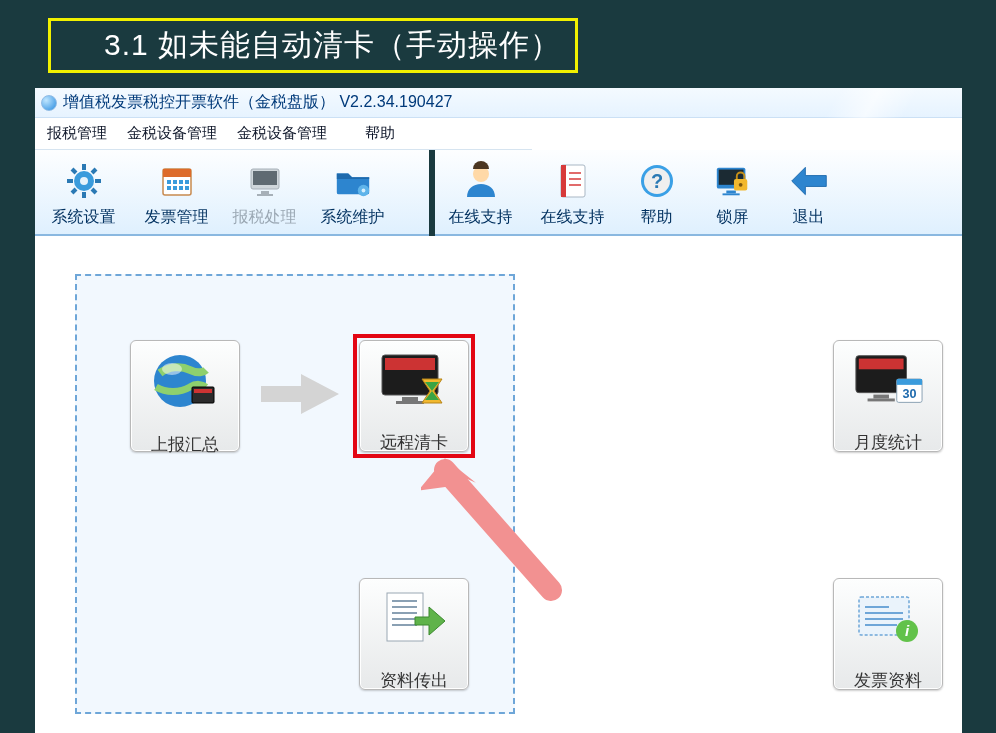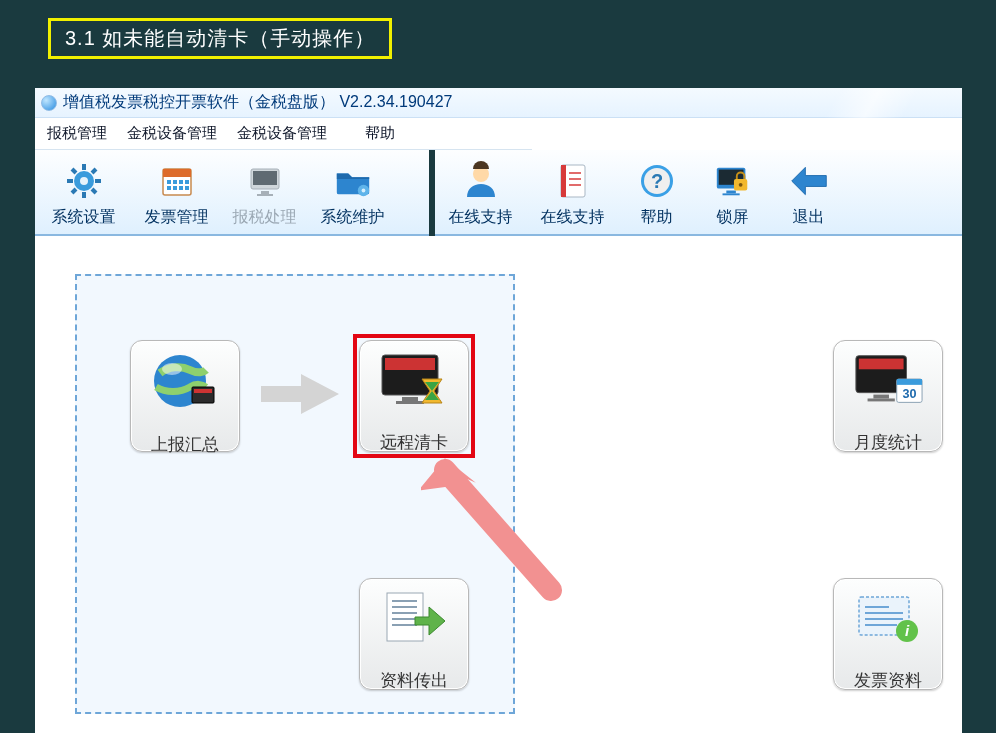--- a/index.html
+++ b/index.html
@@ -14,22 +14,23 @@
   }
   .slide-title-wrap {
     position: absolute;
     left: 48px;
     top: 18px;
     border: 3px solid #f0f000;
     padding: 4px 14px;
   }
   .slide-title {
     color: #fff;
-    font-size: 20px;
+    font-size: 30px;
     letter-spacing: 1px;
+    margin-left: 39px;
   }
   .app-area {
     position: absolute;
     left: 35px;
     top: 88px;
     width: 927px;
     height: 645px;
     background: #fff;
   }
 
@@ -133,21 +134,21 @@
     height: 440px;
     border: 2px dashed #6ea6d8;
     background: #f2f8fe;
   }
 
   .app-tile {
     position: absolute;
     width: 110px; height: 112px;
     background: linear-gradient(#fdfefe,#e7e9ea);
     border: 1px solid #b8b8b8;
-    border-radius: 12px;
+    border-radius: 6px;
     box-shadow: inset 0 0 0 1px #fff, 0 1px 2px rgba(0,0,0,0.2);
     display: flex;
     flex-direction: column;
     align-items: center;
   }
   .app-tile .tile-icon {
     width: 72px; height: 60px;
     margin-top: 10px;
     display:flex; align-items:center; justify-content:center;
   }

